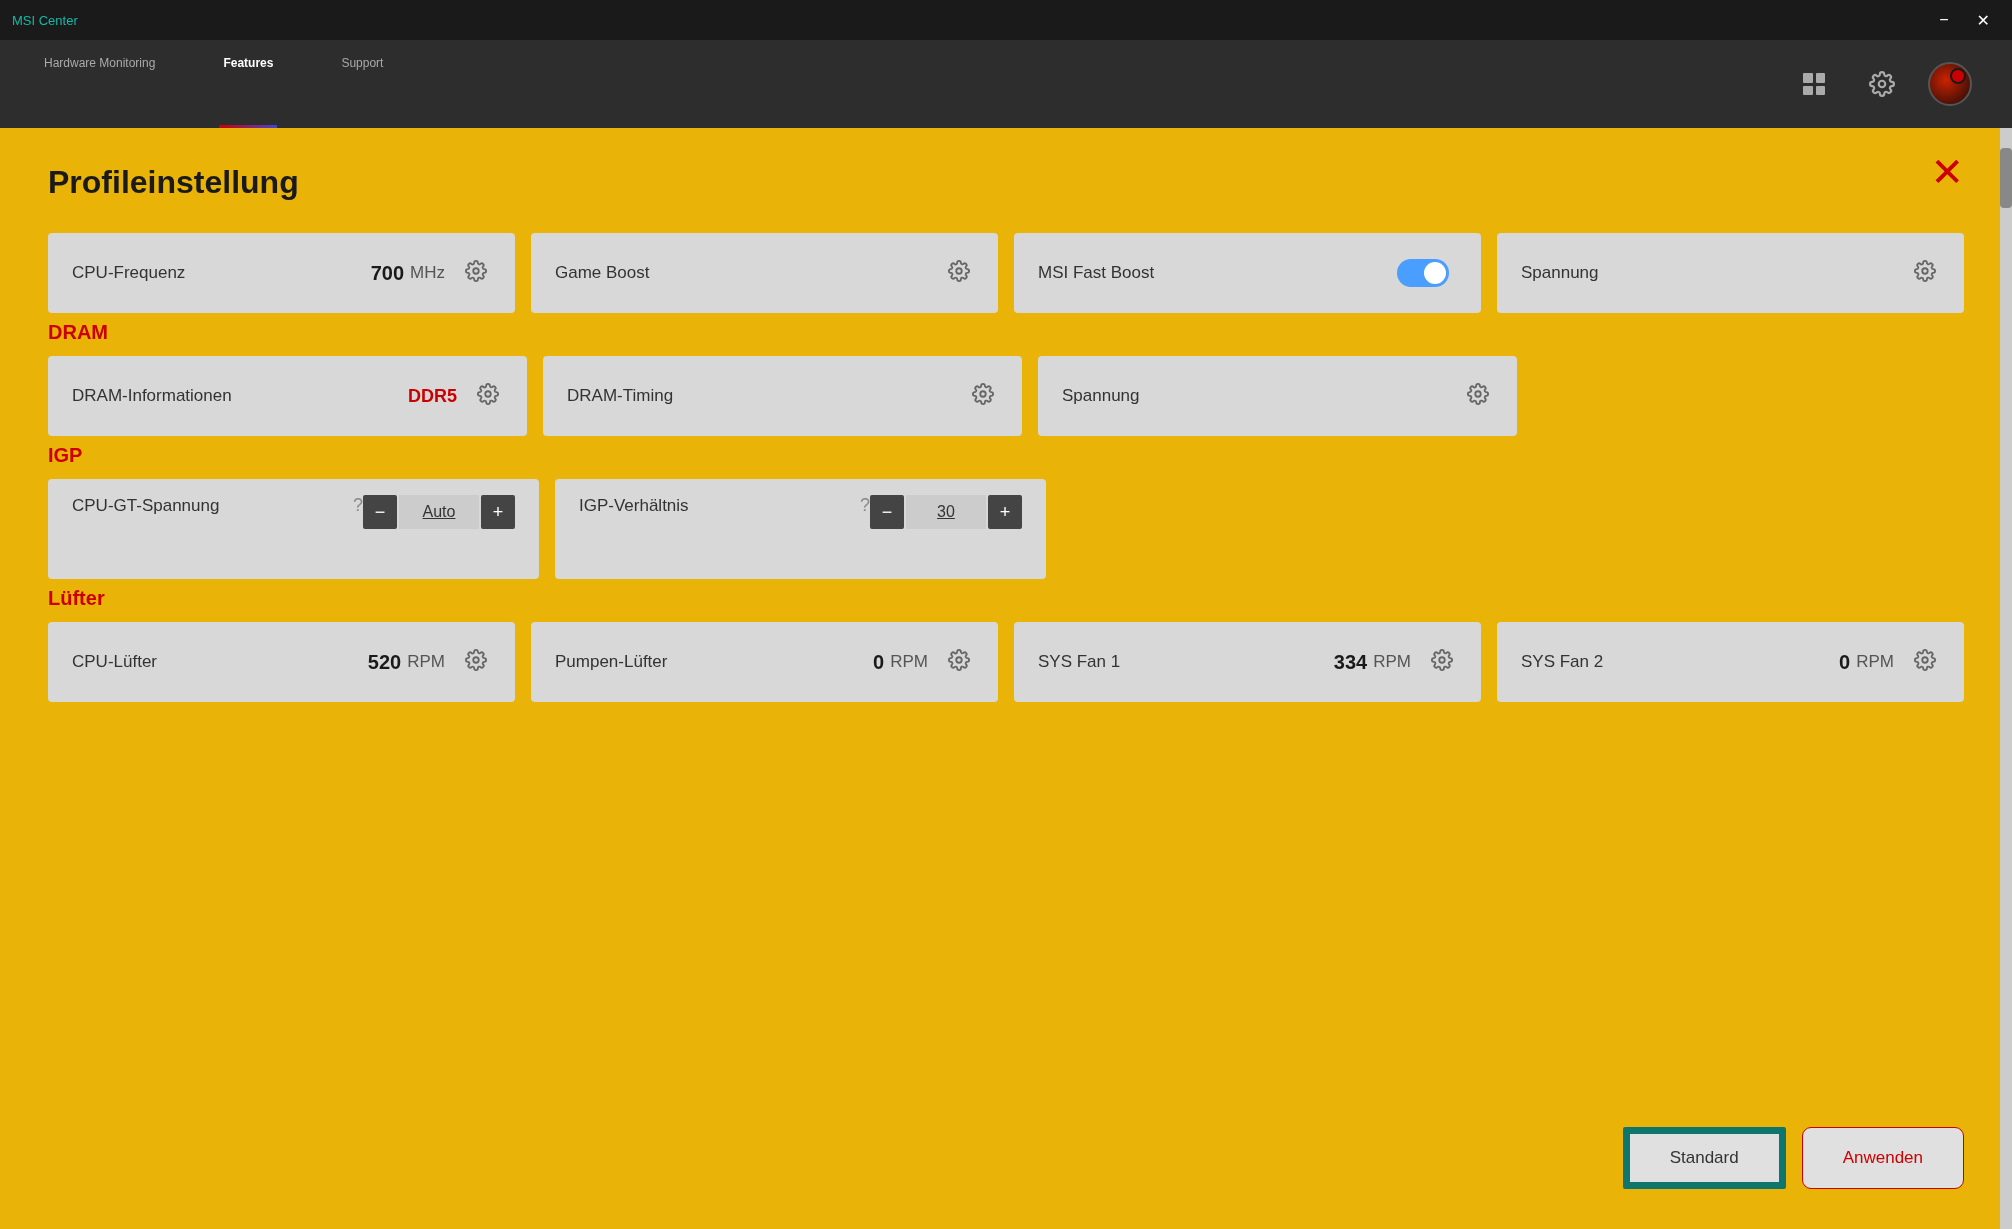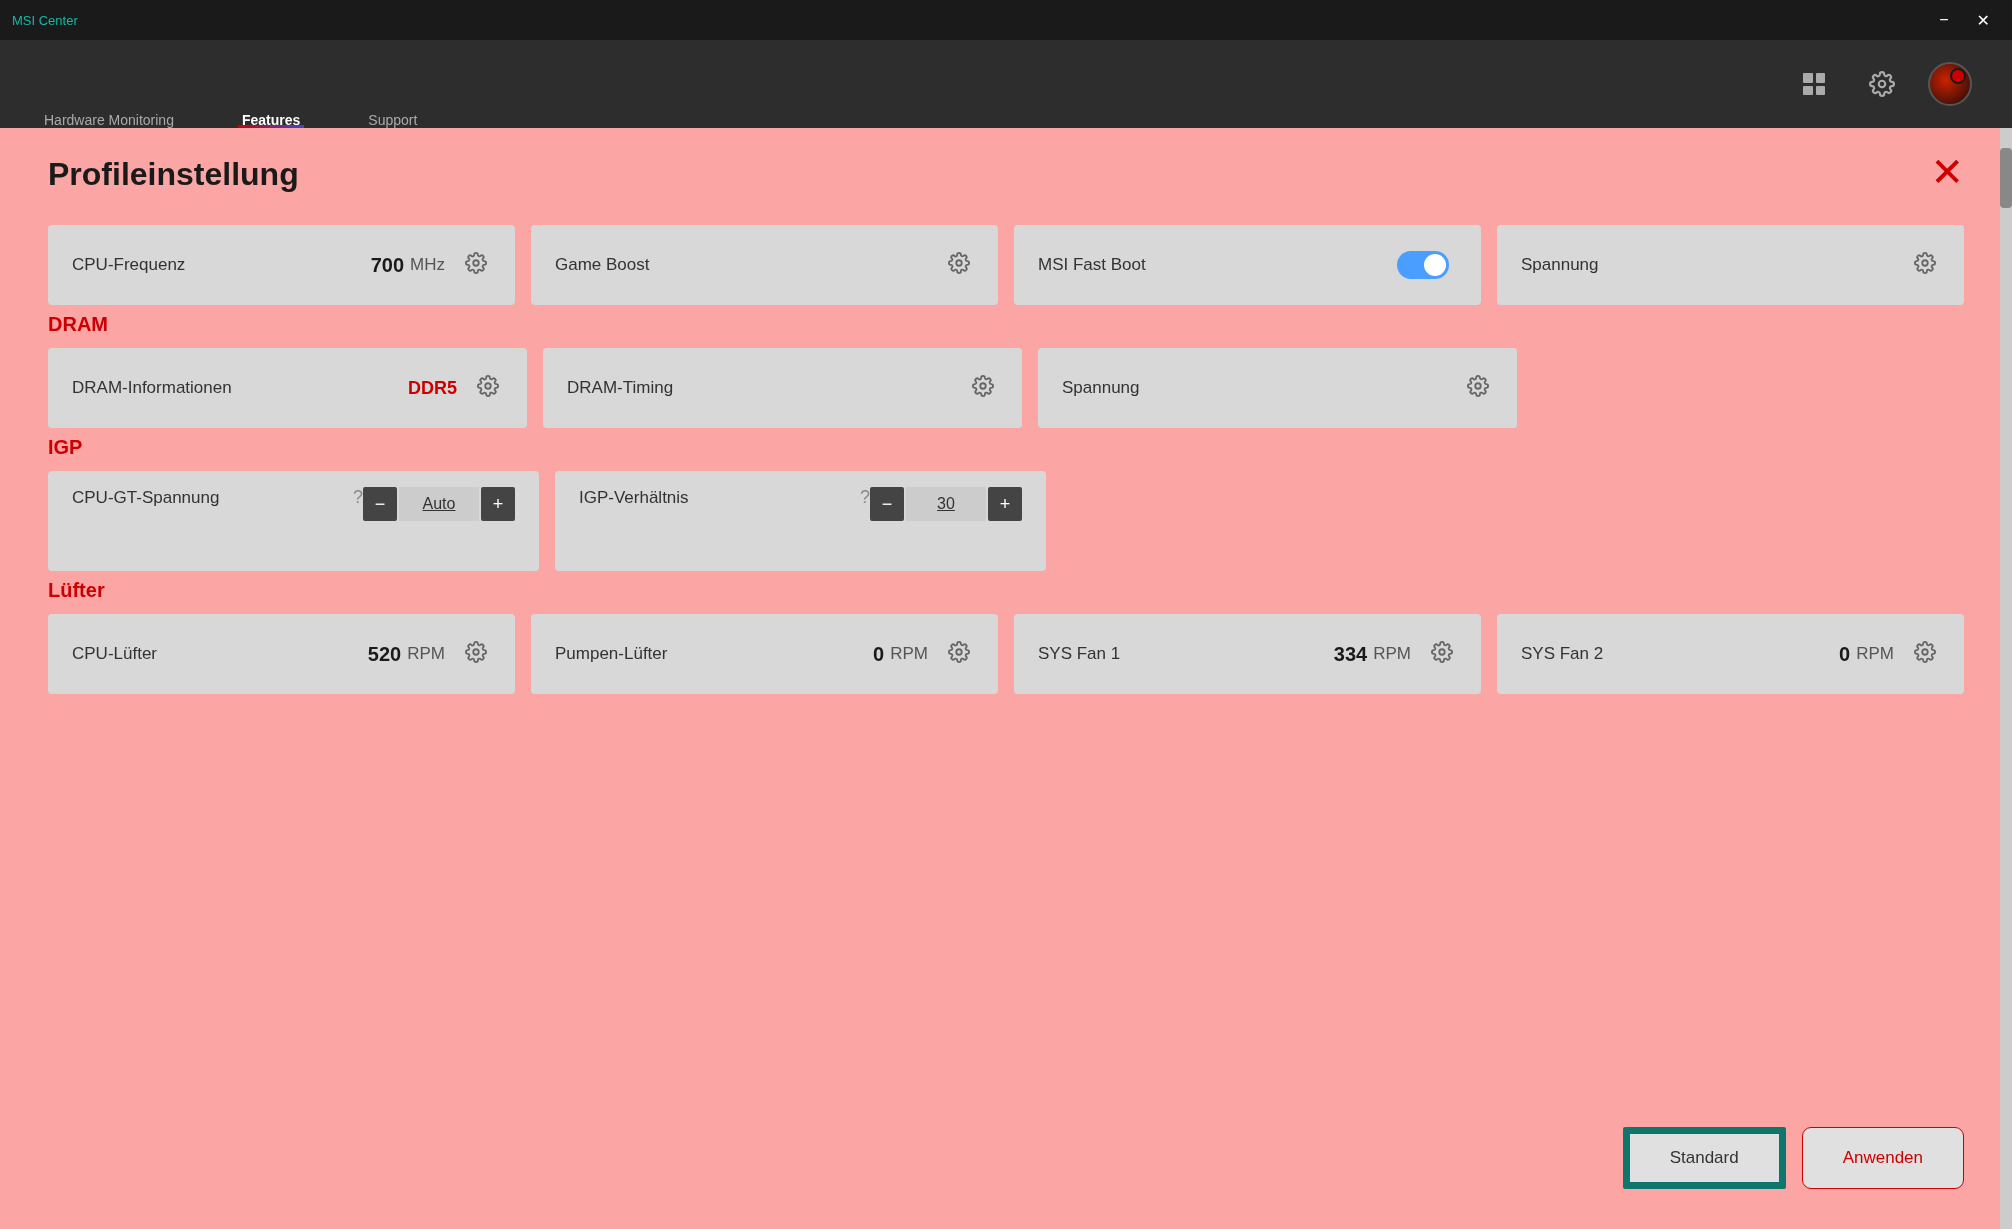--- a/index.html
+++ b/index.html
@@ -48,27 +48,27 @@
       position: relative;
     }
     .nav-tabs {
       display: flex;
       gap: 60px;
       height: 100%;
       align-items: center;
     }
     .nav-tab {
       color: #aaa;
-      font-size: 14px;
+      font-size: 12px;
       cursor: pointer;
       height: 100%;
       display: flex;
-      align-items: flex-end;
+      align-items: flex-start;
       position: relative;
-      padding: 0 4px;
+      padding: 16px 4px;
     }
     .nav-tab.active {
       color: #fff;
       font-weight: 700;
     }
     .nav-tab.active::after {
       content: '';
       position: absolute;
       bottom: 0;
       left: 0;
@@ -108,23 +108,23 @@
       position: absolute;
       top: 4px; right: 4px;
       width: 12px; height: 12px;
       background: #cc0000;
       border-radius: 50%;
       border: 2px solid #1a1a1a;
     }
 
     
     .main-content {
-      background: #fca5a5;
+      background: #eab308;
       height: calc(1229px - 40px - 88px);
-      padding: 28px 48px;
+      padding: 36px 48px;
       position: relative;
       overflow-y: auto;
     }
 
     .page-title {
       font-size: 32px;
       font-weight: 700;
       color: #1a1a1a;
       margin-bottom: 32px;
     }
@@ -401,21 +401,21 @@
       <span class="card-label">Game Boost</span>
       <button class="gear-btn">
         <svg width="22" height="22" viewBox="0 0 24 24" fill="none" stroke="#666" stroke-width="2">
           <circle cx="12" cy="12" r="3"></circle>
           <path d="M19.4 15a1.65 1.65 0 0 0 .33 1.82l.06.06a2 2 0 0 1-2.83 2.83l-.06-.06a1.65 1.65 0 0 0-1.82-.33 1.65 1.65 0 0 0-1 1.51V21a2 2 0 0 1-4 0v-.09A1.65 1.65 0 0 0 9 19.4a1.65 1.65 0 0 0-1.82.33l-.06.06a2 2 0 0 1-2.83-2.83l.06-.06A1.65 1.65 0 0 0 4.68 15a1.65 1.65 0 0 0-1.51-1H3a2 2 0 0 1 0-4h.09A1.65 1.65 0 0 0 4.6 9a1.65 1.65 0 0 0-.33-1.82l-.06-.06a2 2 0 0 1 2.83-2.83l.06.06A1.65 1.65 0 0 0 9 4.68a1.65 1.65 0 0 0 1-1.51V3a2 2 0 0 1 4 0v.09a1.65 1.65 0 0 0 1 1.51 1.65 1.65 0 0 0 1.82-.33l.06-.06a2 2 0 0 1 2.83 2.83l-.06.06A1.65 1.65 0 0 0 19.4 9a1.65 1.65 0 0 0 1.51 1H21a2 2 0 0 1 0 4h-.09a1.65 1.65 0 0 0-1.51 1z"></path>
         </svg>
       </button>
     </div>
 
     <div class="card">
-      <span class="card-label">MSI Fast Boot</span>
+      <span class="card-label">MSI Fast Boost</span>
       <div class="toggle on"></div>
     </div>
 
     <div class="card">
       <span class="card-label">Spannung</span>
       <button class="gear-btn">
         <svg width="22" height="22" viewBox="0 0 24 24" fill="none" stroke="#666" stroke-width="2">
           <circle cx="12" cy="12" r="3"></circle>
           <path d="M19.4 15a1.65 1.65 0 0 0 .33 1.82l.06.06a2 2 0 0 1-2.83 2.83l-.06-.06a1.65 1.65 0 0 0-1.82-.33 1.65 1.65 0 0 0-1 1.51V21a2 2 0 0 1-4 0v-.09A1.65 1.65 0 0 0 9 19.4a1.65 1.65 0 0 0-1.82.33l-.06.06a2 2 0 0 1-2.83-2.83l.06-.06A1.65 1.65 0 0 0 4.68 15a1.65 1.65 0 0 0-1.51-1H3a2 2 0 0 1 0-4h.09A1.65 1.65 0 0 0 4.6 9a1.65 1.65 0 0 0-.33-1.82l-.06-.06a2 2 0 0 1 2.83-2.83l.06.06A1.65 1.65 0 0 0 9 4.68a1.65 1.65 0 0 0 1-1.51V3a2 2 0 0 1 4 0v.09a1.65 1.65 0 0 0 1 1.51 1.65 1.65 0 0 0 1.82-.33l.06-.06a2 2 0 0 1 2.83 2.83l-.06.06A1.65 1.65 0 0 0 19.4 9a1.65 1.65 0 0 0 1.51 1H21a2 2 0 0 1 0 4h-.09a1.65 1.65 0 0 0-1.51 1z"></path>
         </svg>

